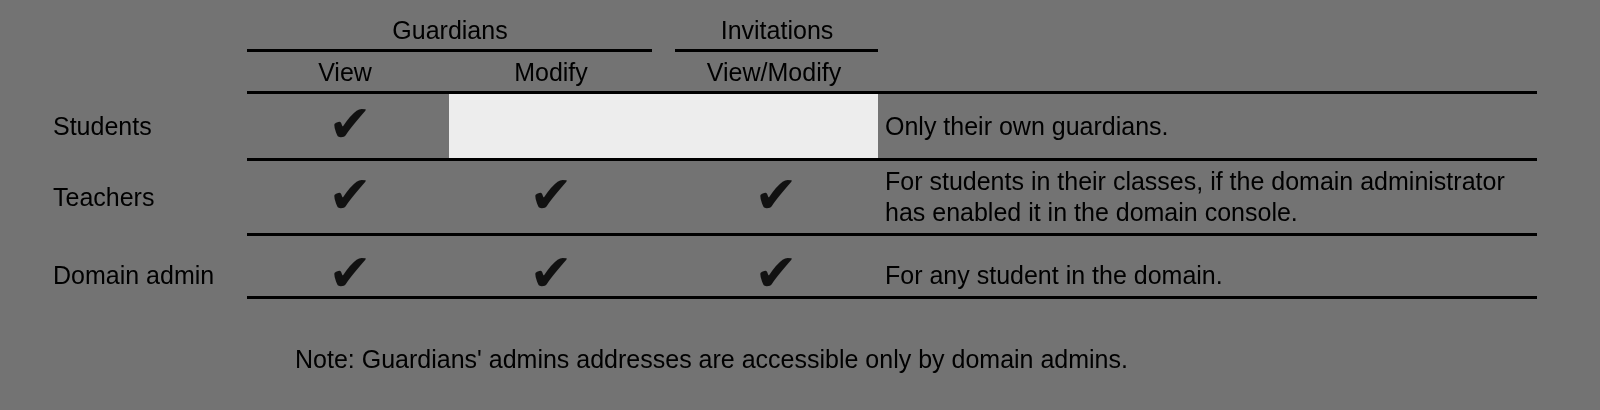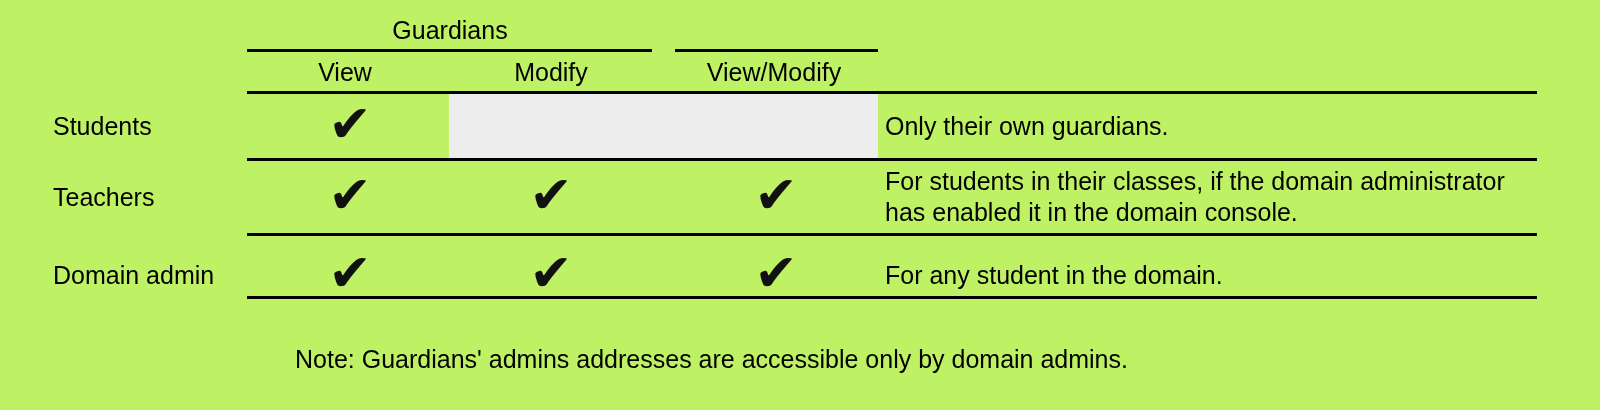--- a/index.html
+++ b/index.html
@@ -1,20 +1,20 @@
 <!DOCTYPE html>
 <html><head>
 <meta charset="utf-8">
 <style>
   html, body { margin: 0; padding: 0; background: #ffffff; }
   #canvas {
     position: relative;
     width: 1600px;
     height: 410px;
-    background: #bef264;
+    background: #737373;
     font-family: "Liberation Sans", "DejaVu Sans", sans-serif;
     color: #000000;
     overflow: hidden;
   }
   .hline {
     position: absolute;
     height: 3px;
     background: #000000;
   }
   .group-label, .col-label {
@@ -75,20 +75,21 @@
     line-height: 30px;
     white-space: nowrap;
   }
 </style>
 </head>
 <body>
 
 <div id="canvas">
 
   <div class="group-label" style="left:250px; top:16px; width:400px;">Guardians</div>
+  <div class="group-label" style="left:676px; top:16px; width:202px;">Invitations</div>
 
   <div class="hline" style="left:247px; top:49px; width:405px;"></div>
   <div class="hline" style="left:675px; top:49px; width:203px;"></div>
 
   <div class="col-label" style="left:451px; top:58px; width:200px;">Modify</div>
   <div class="col-label" style="left:245px; top:58px; width:200px;">View</div>
   <div class="col-label" style="left:674px; top:58px; width:200px;">View/Modify</div>
 
   <div class="hline" style="left:247px; top:91px; width:1290px;"></div>
 

